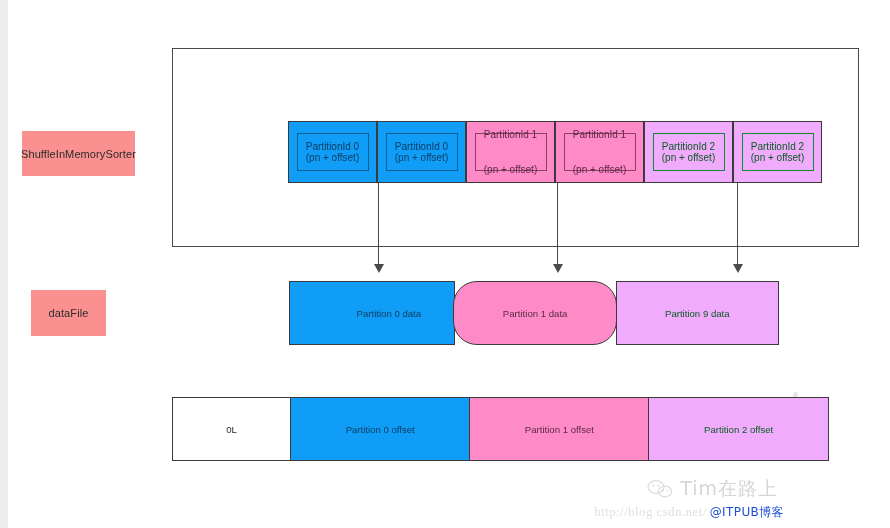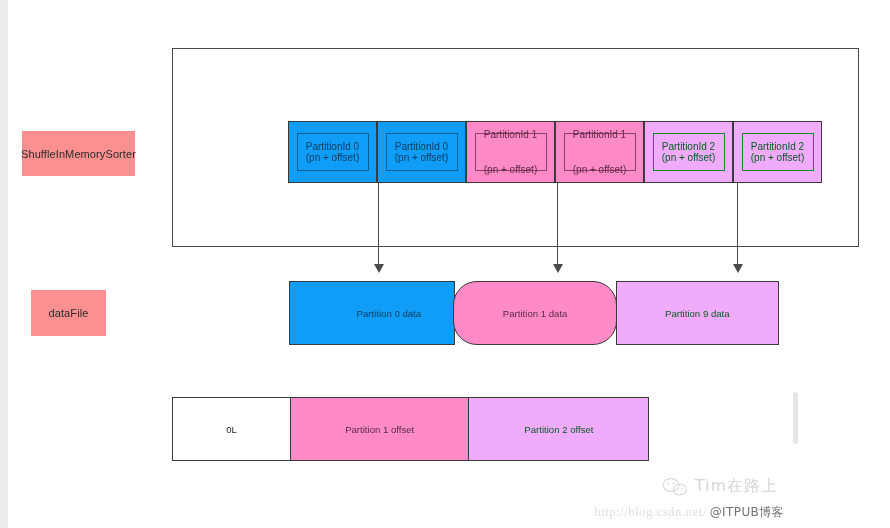--- a/index.html
+++ b/index.html
@@ -66,30 +66,30 @@
   }
   .seg.blue{color:#0c3f63;}
   .seg.pink{color:#5d2b45;}
   .seg.green{color:#0a5a22;}
   .seg.white{background:#ffffff;color:#2b2b2b;}
   .seg + .seg{margin-left:-1.3px;}
 
   
   .wm{position:absolute;color:#d9d9d9;user-select:none;}
   .wm-brand{
-    right:22px;top:476px;font-size:16px;letter-spacing:1px;
+    right:22px;top:476px;font-size:19px;letter-spacing:1px;
     display:flex;align-items:center;gap:7px;color:#d6d6d6;
     font-family:"DejaVu Sans",sans-serif;
   }
   .wm-url{
     right:16px;top:504px;font-size:13px;color:#e0e0e0;
     font-family:"Liberation Serif",serif;letter-spacing:.4px;
     display:flex;align-items:baseline;gap:3px;
   }
-  .wm-cn{font-family:"DejaVu Sans",sans-serif;font-size:12px;color:#737373;}
+  .wm-cn{font-family:"DejaVu Sans",sans-serif;font-size:12px;color:#1d4ed8;}
 </style>
 </head>
 <body>
 
 <div id="canvas">
 
   <div class="gutter-left"></div>
   <div class="scrollbar-track">
     <div class="scrollbar-thumb"></div>
   </div>
@@ -149,20 +149,21 @@
   <div class="arrow-head" style="left:733px;top:264px;"></div>
 
   <div class="file-bar" id="data-file-bar" style="left:289px;top:281px;width:490px;height:64px;">
       <div class="seg blue" style="width: 179px; padding-left: 34px;">Partition 0 data</div>
       <div class="seg pink" style="width: 180px; border-radius: 24px;">Partition 1 data</div>
       <div class="seg green" style="width: 180px;">Partition 9 data</div>
     </div>
 
   <div class="file-bar" id="index-file-bar" style="left:172px;top:397px;width:658px;height:64px;">
       <div class="seg white" style="width: 119px;">0L</div>
+      <div class="seg blue" style="width: 181px;">Partition 0 offset</div>
       <div class="seg pink" style="width: 180px;">Partition 1 offset</div>
       <div class="seg green" style="width: 181px;">Partition 2 offset</div>
     </div>
 
   <div class="wm wm-brand">
     <svg width="26" height="20" viewBox="0 0 26 20">
       <ellipse cx="9" cy="8" rx="8" ry="6.4" fill="none" stroke="#dcdcdc" stroke-width="1.2"></ellipse>
       <ellipse cx="18" cy="12.5" rx="6.6" ry="5.3" fill="none" stroke="#dcdcdc" stroke-width="1.2"></ellipse>
       <circle cx="6.4" cy="6.6" r="1" fill="#dcdcdc"></circle>
       <circle cx="11.2" cy="6.6" r="1" fill="#dcdcdc"></circle>

